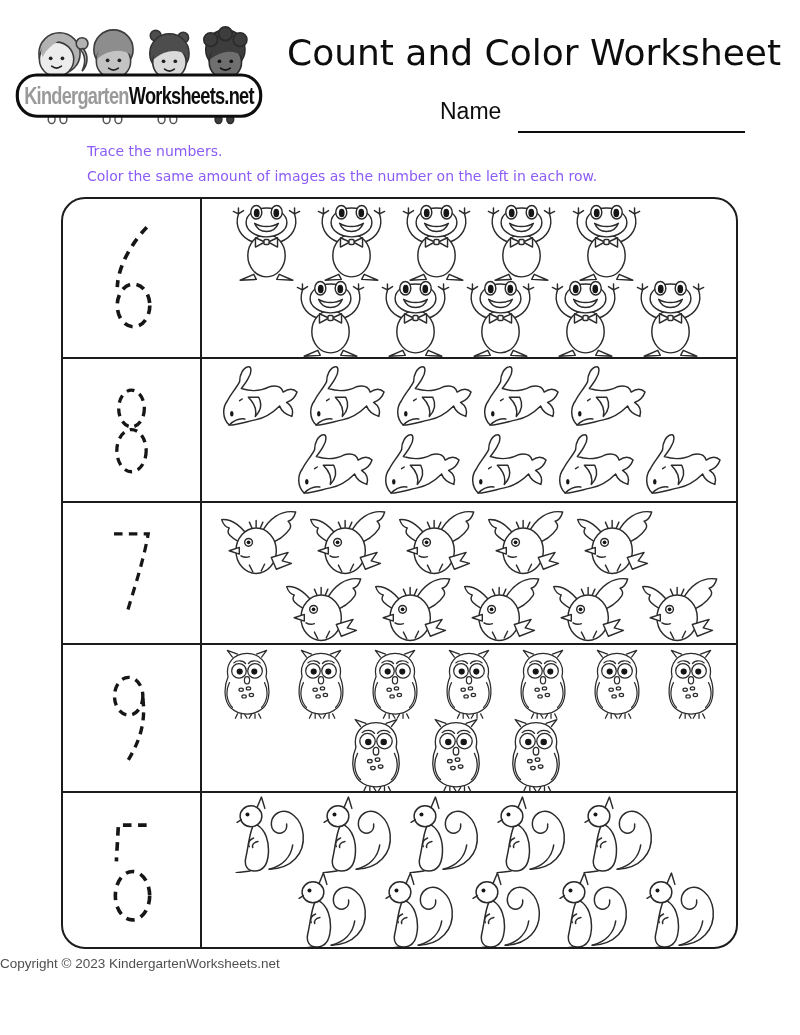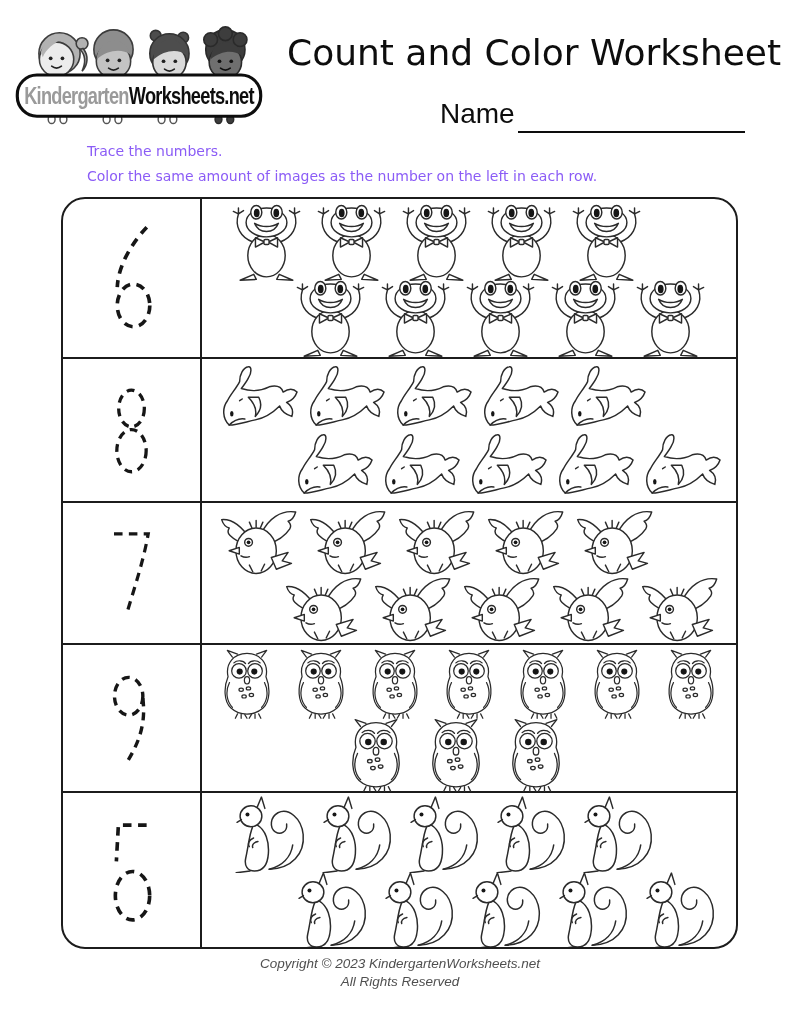--- a/index.html
+++ b/index.html
@@ -9,36 +9,36 @@
     font-family:"DejaVu Sans", sans-serif; color:#111; overflow:hidden;
   }
   
   .logo-wrap { position:absolute; left:8px; top:22px; width:262px; height:106px; }
   .site-url { position:absolute; left:33px; top:108px; font-size:15.5px; color:#949494;
               font-family:"Liberation Sans", sans-serif; letter-spacing:0.3px; }
   .title { position:absolute; left:287px; top:32px; font-size:36px; font-weight:400;
            color:#0d0d0d; letter-spacing:0px; white-space:nowrap; }
   .name-row { position:absolute; left:440px; top:98px; width:305px; height:38px;
               font-family:"Liberation Sans", sans-serif; }
-  .name-label { position:absolute; left:0; top:0; font-size:28px; color:#0d0d0d; }
+  .name-label { position:absolute; left:0; top:0; font-size:23px; color:#0d0d0d; }
   .name-line { position:absolute; left:78px; right:0; bottom:3px; border-bottom:2.2px solid #0d0d0d; height:1px; }
   .instructions { position:absolute; left:87px; top:139px; font-size:14px; line-height:24.5px; color:#8b5cf6; }
   
   .wtable { position:absolute; left:61px; top:197px; width:677px; height:752px;
             border:2.5px solid #1c1c1c; border-radius:24px; overflow:hidden; background:#fff; }
   .wrow { position:relative; width:100%; border-bottom:2.2px solid #1c1c1c; }
   .wrow:last-child { border-bottom:none; }
   .num-cell { position:absolute; left:0; top:0; bottom:0; width:139px;
               border-right:2.2px solid #1c1c1c; display:flex; align-items:center; justify-content:center; }
   .img-cell { position:absolute; left:141px; top:0; bottom:0; right:0; }
   .aline { position:absolute; display:flex; }
   .aline svg { display:block; }
   
-  .footer { position:absolute; left:0; top:955px; width:800px; text-align:center;
-            font-family:"Liberation Sans", sans-serif; font-size:13.5px; line-height:18px; color:#4f4f4f;font-style:italic; }
+  .footer { position:absolute; left:0; top:955px; width:800px; text-align:left;
+            font-family:"Liberation Sans", sans-serif; font-size:13.5px; line-height:18px; color:#4f4f4f; }
   .defs-hidden { position:absolute; width:0; height:0; overflow:hidden; }
 </style>
 </head>
 <body>
 
 <div class="page">
 
   <div class="logo-wrap">
     <svg viewBox="0 0 262 108" width="262" height="106">
 
@@ -337,21 +337,20 @@
             <svg width="87" height="77">
               <use href="#sym-squirrel"></use>
             </svg>
           </div>
         </div>
     </div>
   </div>
 
   <div class="footer">
     <div>Copyright © 2023 KindergartenWorksheets.net</div>
-    <div>All Rights Reserved</div>
   </div>
 
   <svg class="defs-hidden" aria-hidden="true">
     <defs>
 
       <symbol id="sym-frog" viewBox="0 0 100 92">
         <g stroke="#2b2b2b" stroke-width="1.7" fill="#fff" stroke-linecap="round" stroke-linejoin="round">
           <path d="M34,46 C20,41 12,28 17,13" fill="none"></path>
           <path d="M17,13 l-6,-3 M17,13 l0,-7 M17,13 l6,-4" fill="none"></path>
           <path d="M66,46 C80,41 88,28 83,13" fill="none"></path>

